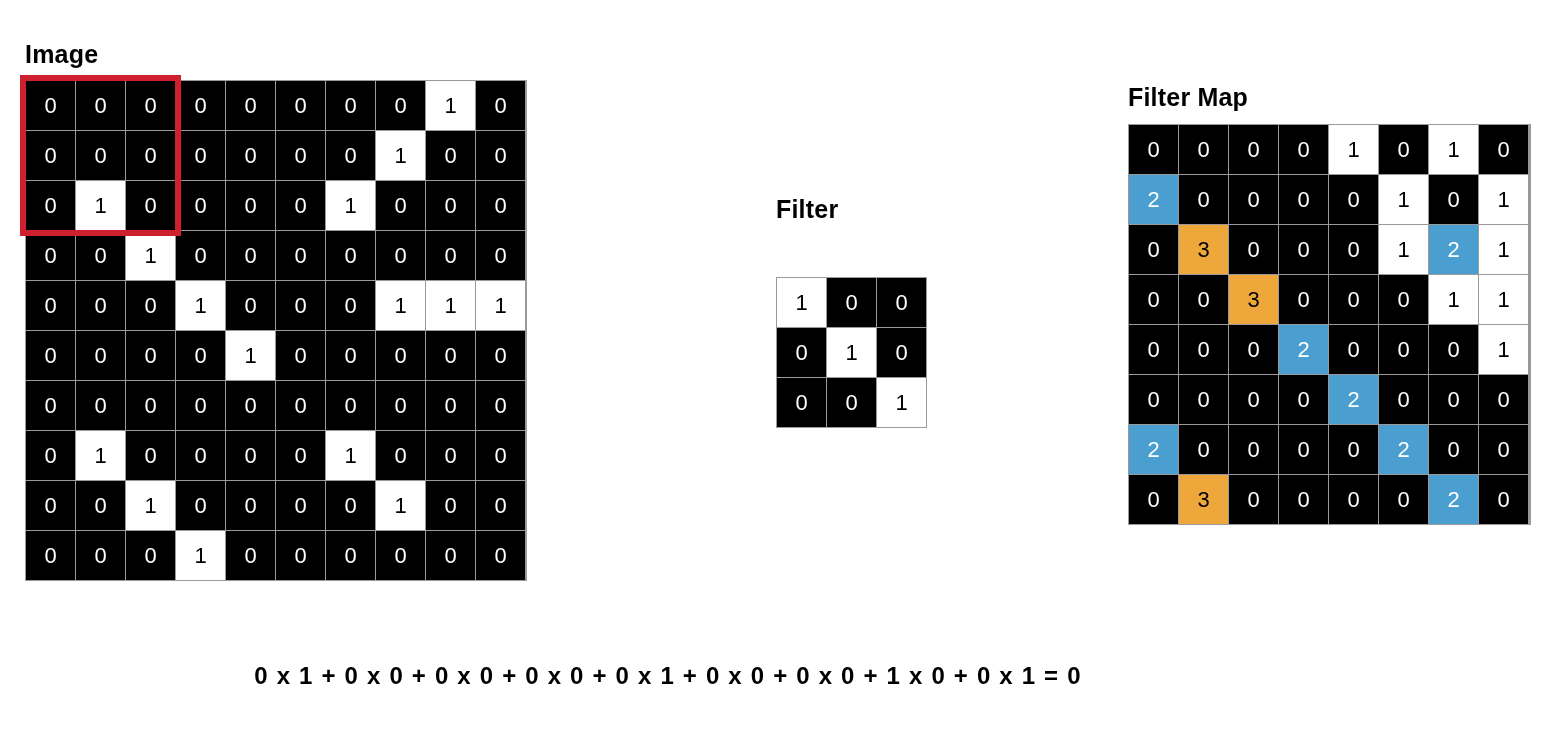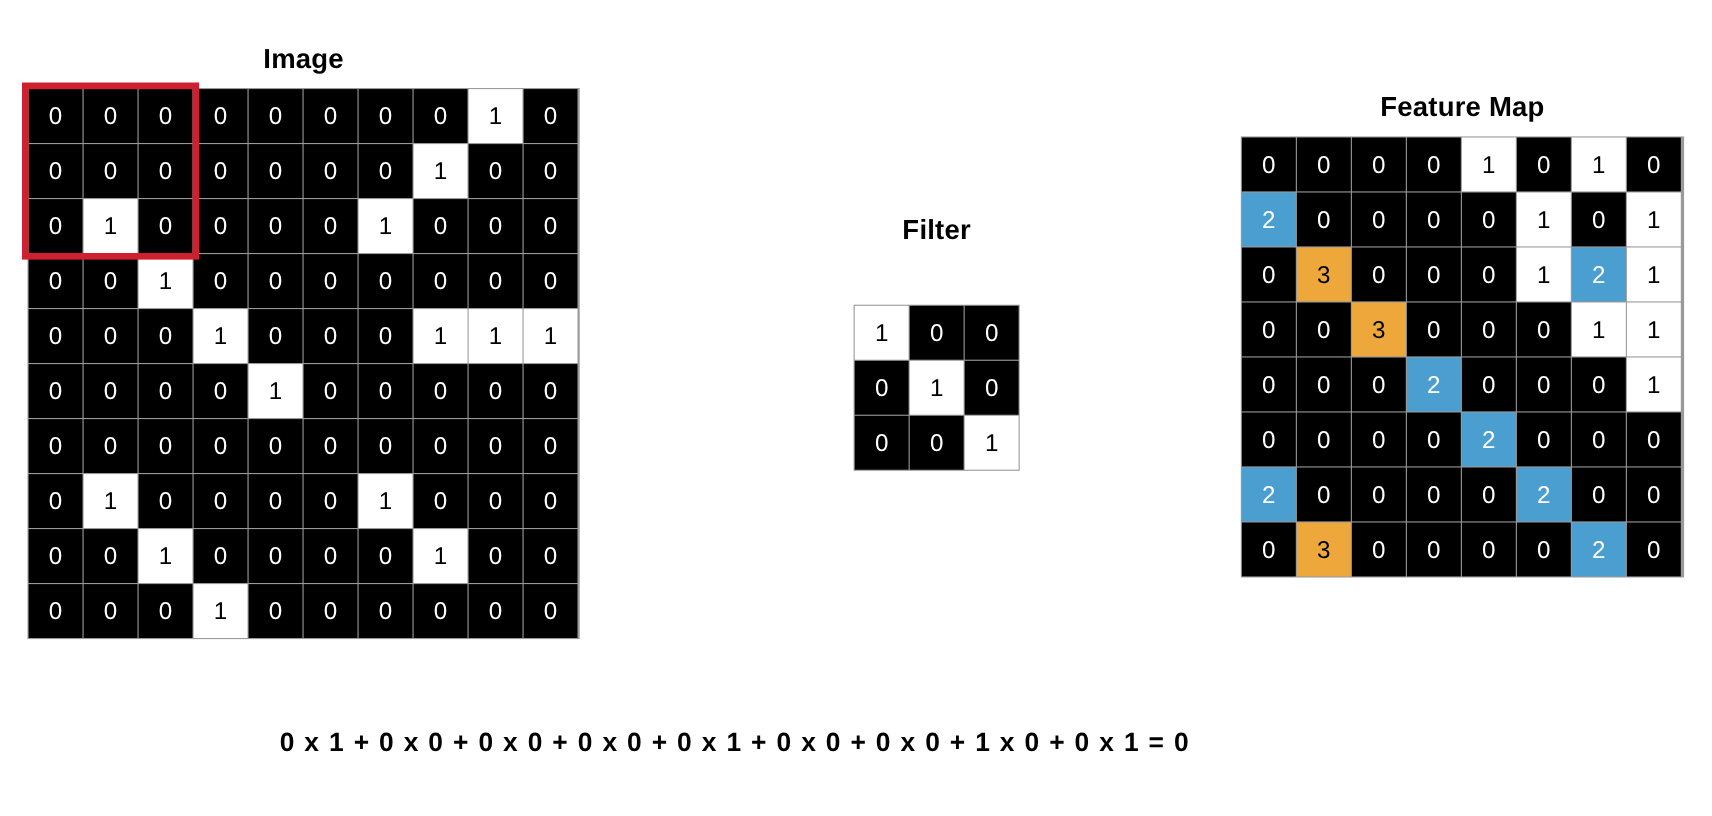--- a/index.html
+++ b/index.html
@@ -14,21 +14,20 @@
     position: relative;
     overflow: hidden;
   }
 
   .panel { position: absolute; }
 
   .panel-title {
     font-weight: bold;
     font-size: 25px;
     color: #000000;
-    text-align: center;
     letter-spacing: 0.2px;
     white-space: nowrap;
   }
 
   .grid {
     display: grid;
     background: #9a9a9a;
     gap: 1px;
     padding: 1px;
     box-sizing: border-box;
@@ -215,21 +214,21 @@
       <div class="cell v-off">0</div>
       <div class="cell v-on">1</div>
       <div class="cell v-off">0</div>
       <div class="cell v-off">0</div>
       <div class="cell v-off">0</div>
       <div class="cell v-on">1</div>
     </div>
 </div>
 
 <div class="panel" id="feature-map-panel">
-  <div class="panel-title">Feature Map</div>
+  <div class="panel-title">Filter Map</div>
   <div class="grid" id="feature-map-grid">
       <div class="cell v-off">0</div>
       <div class="cell v-off">0</div>
       <div class="cell v-off">0</div>
       <div class="cell v-off">0</div>
       <div class="cell v-on">1</div>
       <div class="cell v-off">0</div>
       <div class="cell v-on">1</div>
       <div class="cell v-off">0</div>
       <div class="cell v-blue">2</div>

